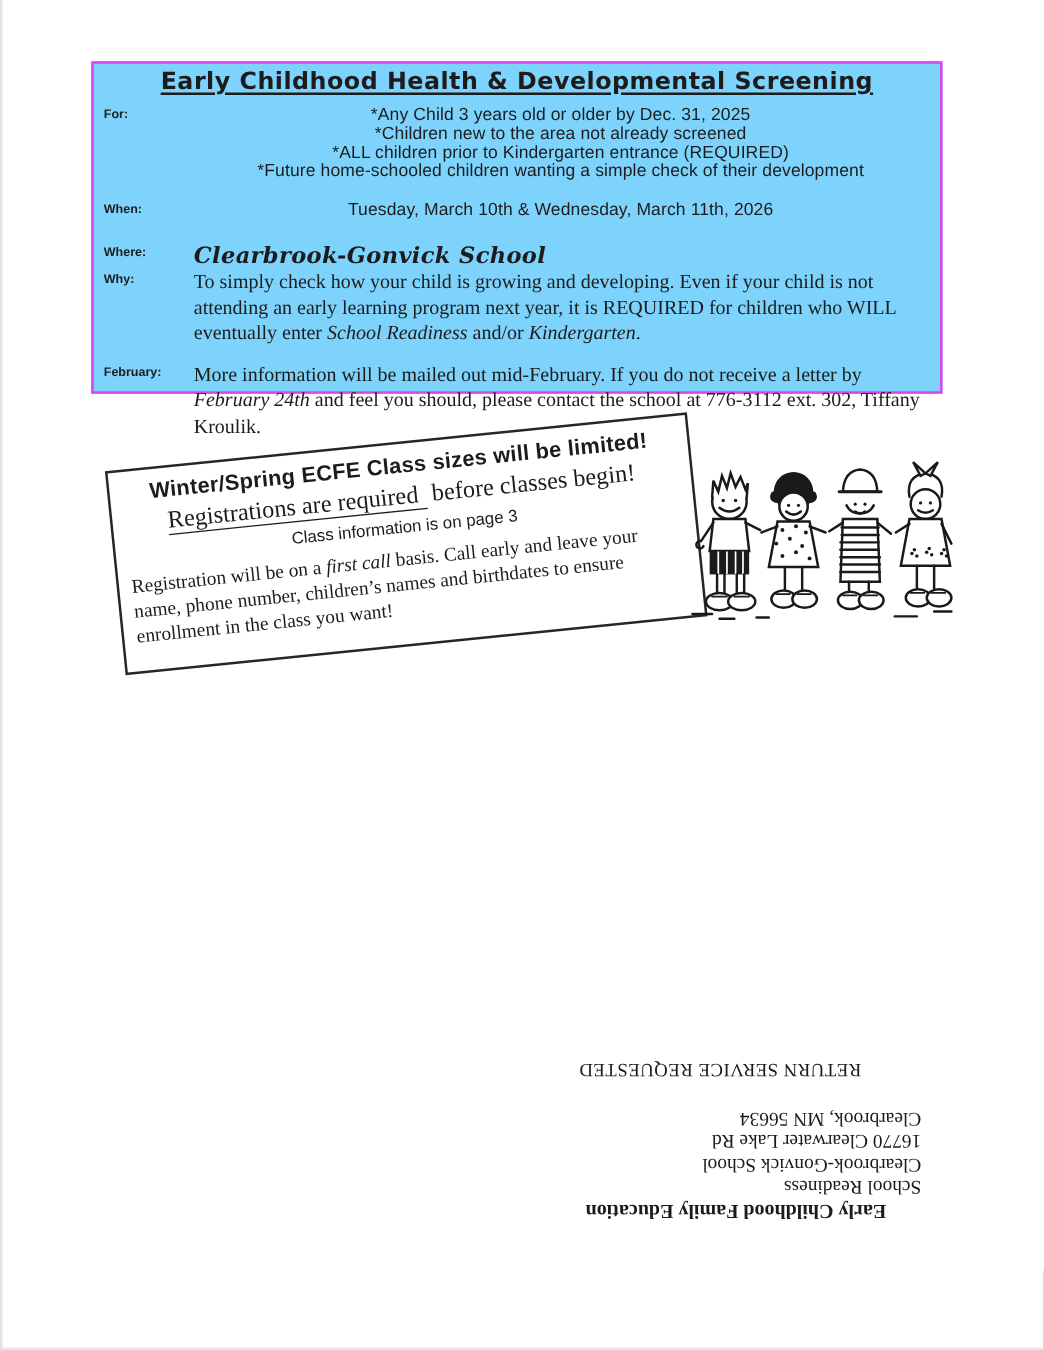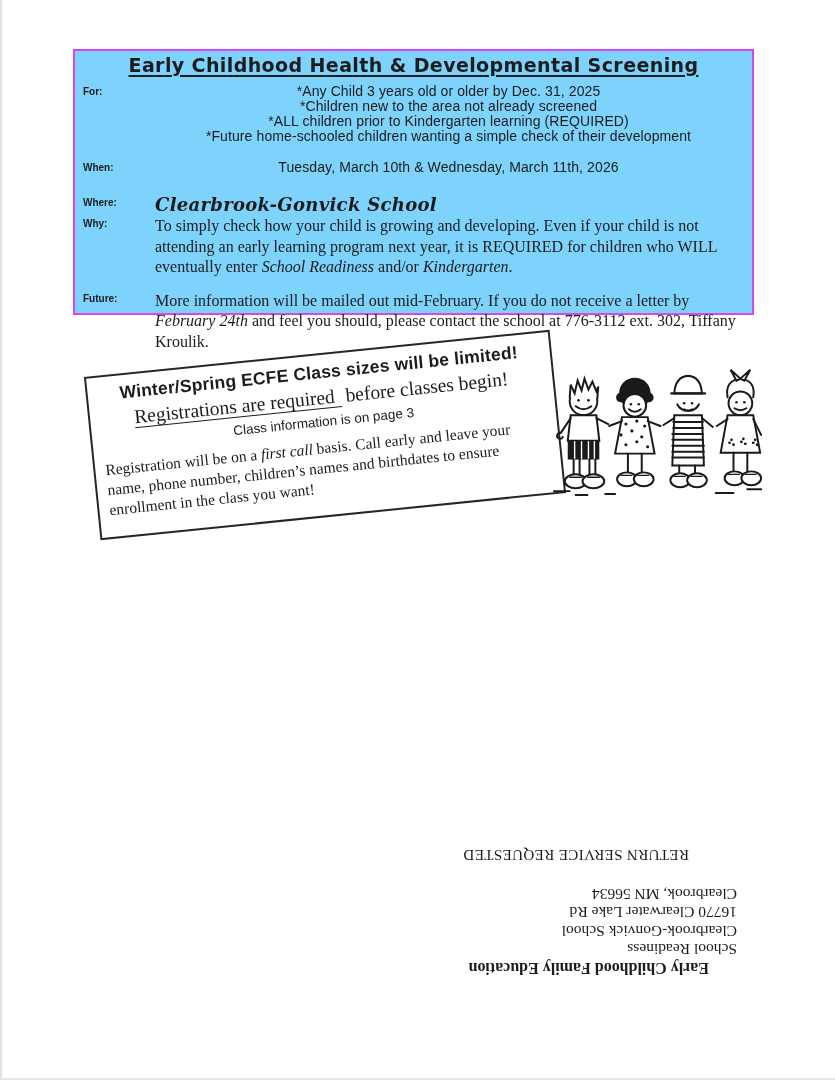--- a/index.html
+++ b/index.html
@@ -61,42 +61,42 @@
   <div class="scan-edge-bottom"></div>
 
   <div class="screening-box">
     <h1 class="box-title"><span class="u">Early Childhood Health &amp; Developmental Screening</span></h1>
 
     <div class="rowgrid for-row">
       <div class="lbl">For:</div>
       <div>
         <div class="comic">*Any Child 3 years old or older by Dec. 31, 2025</div>
         <div class="comic">*Children new to the area not already screened</div>
-        <div class="comic">*ALL children prior to Kindergarten learning (REQUIRED)</div>
+        <div class="comic">*ALL children prior to Kindergarten entrance (REQUIRED)</div>
         <div class="comic">*Future home-schooled children wanting a simple check of their development</div>
       </div>
     </div>
 
     <div class="rowgrid when-row">
       <div class="lbl">When:</div>
       <div class="comic">Tuesday, March 10th &amp; Wednesday, March 11th, 2026</div>
     </div>
 
     <div class="rowgrid where-row">
       <div class="lbl">Where:</div>
       <div class="script-name">Clearbrook-Gonvick School</div>
     </div>
 
     <div class="rowgrid why-row">
       <div class="lbl">Why:</div>
       <div class="serifpar"><span>To simply check how your child is growing and developing.  Even if your child is not attending an early learning program next year, it is REQUIRED for children who WILL eventually enter </span><span class="it">School Readiness</span><span> and/or </span><span class="it">Kindergarten</span><span>.</span></div>
     </div>
 
     <div class="rowgrid details-row">
-      <div class="lbl">Future:</div>
+      <div class="lbl">February:</div>
       <div class="serifpar"><span>More information will be mailed out mid-February.  If you do not receive a letter by </span><span class="it">February 24th</span><span> and feel you should, please contact the school at 776-3112 ext. 302, Tiffany Kroulik.</span></div>
     </div>
   </div>
 
   <div class="note-box">
     <div class="note-headline">Winter/Spring ECFE Class sizes will be limited!</div>
     <div class="note-subline"><span class="u">Registrations are required</span><span> before classes begin!</span></div>
     <div class="note-info">Class information is on page 3</div>
     <div class="note-body"><span>Registration will be on a </span><span class="it">first call</span><span> basis.  Call early and leave your name, phone number, children’s names and birthdates to ensure enrollment in the class you want!</span></div>
   </div>

